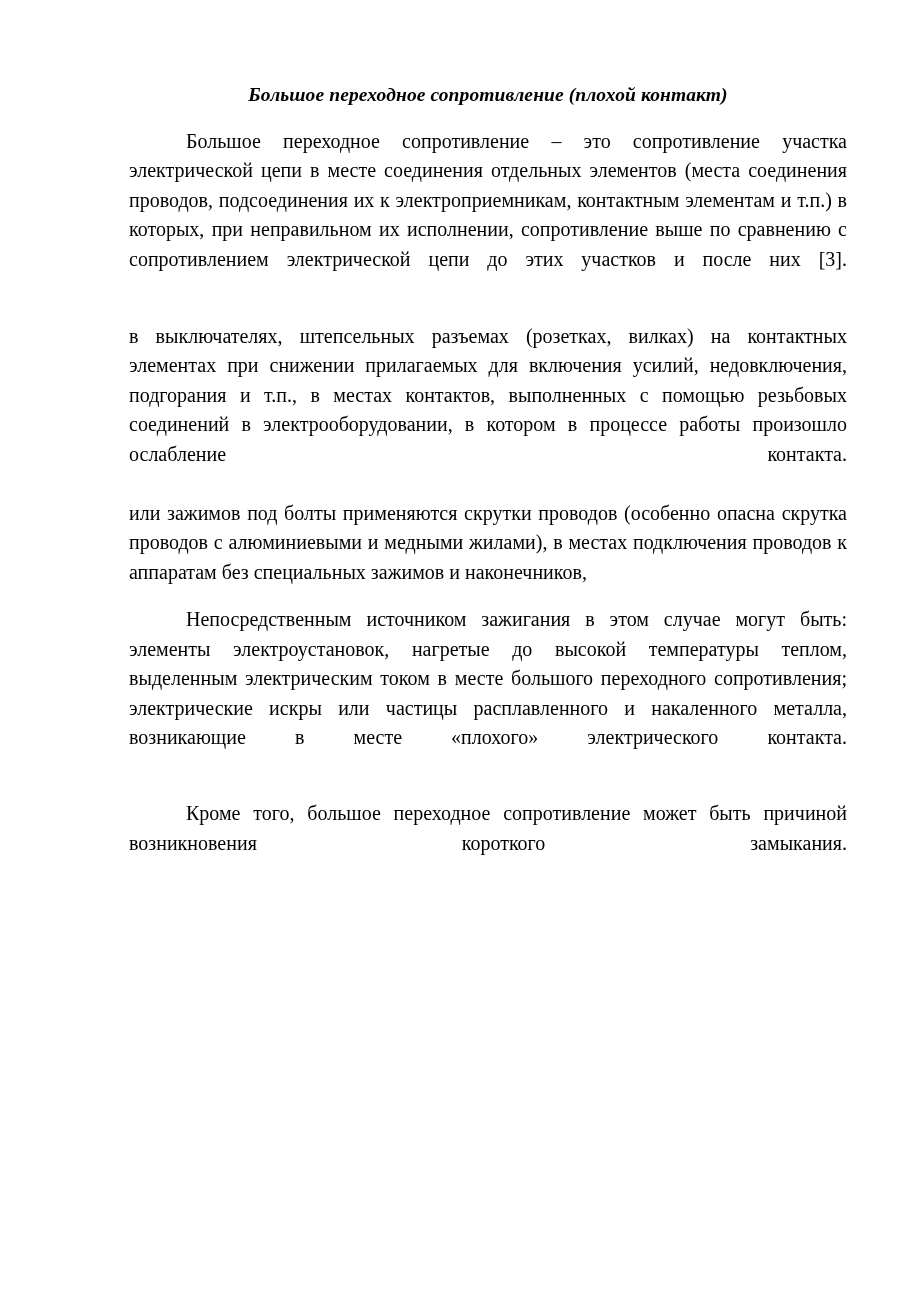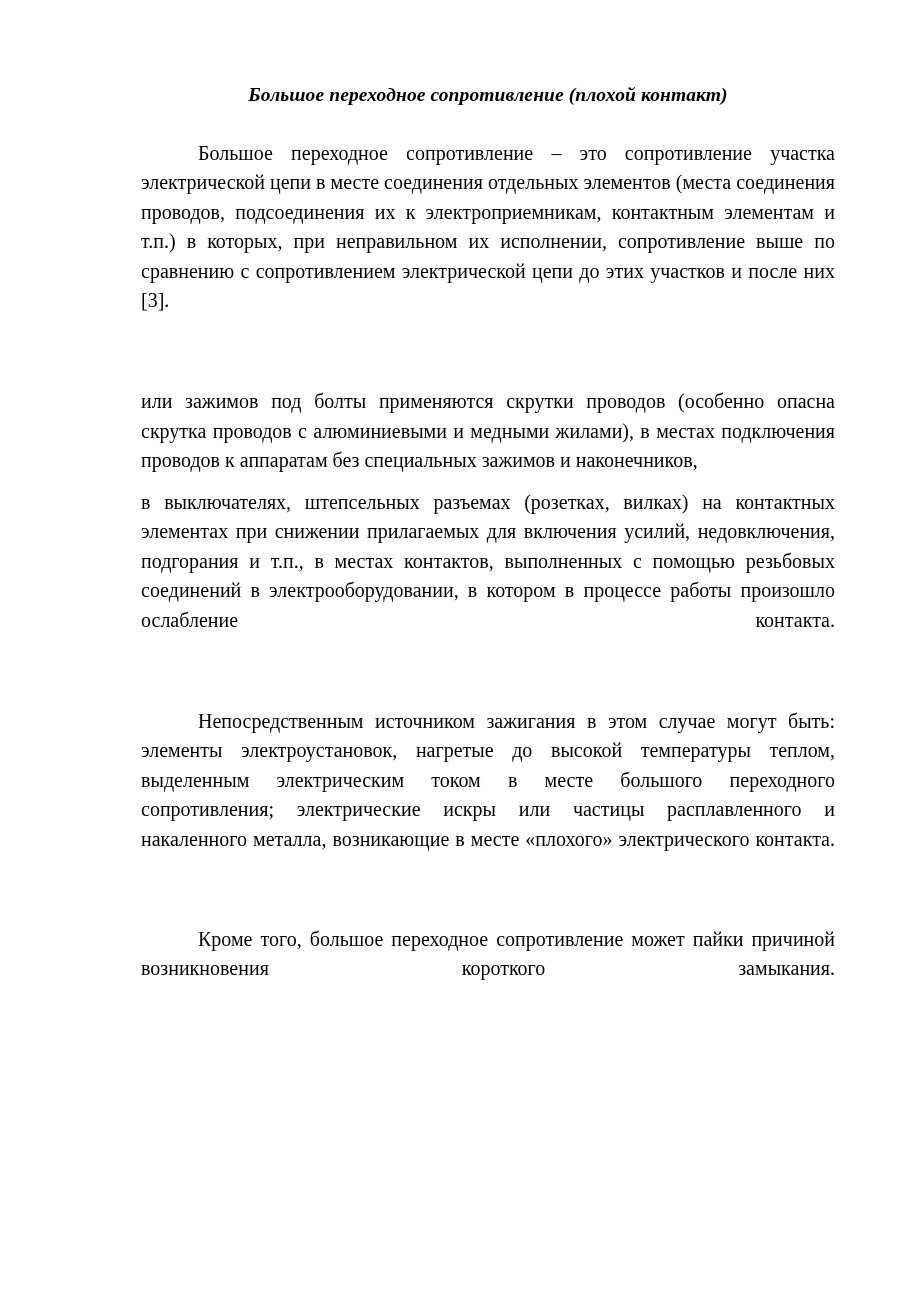--- a/index.html
+++ b/index.html
@@ -34,21 +34,21 @@
     line-height: 29.5px;
     margin: 0 0 0 0;
     letter-spacing: 0.1px;
     white-space: nowrap;
   }
   .para {
     font-size: 20px;
     line-height: 29.5px;
     text-align: justify;
     text-justify: inter-word;
-    margin: 12px;
+    margin: 0;
     padding: 0;
     hyphens: none;
     -webkit-hyphens: none;
   }
   .para.indent {
     text-indent: 57px;
   }
   .gap-after-title { height: 17px; }
   .gap-para        { height: 18px; }
   .gap-para-sm     { height: 17px; }
@@ -68,26 +68,26 @@
 
     <h1 class="doc-title">Большое переходное сопротивление (плохой контакт)</h1>
 
     <div class="gap-after-title"></div>
 
     <p class="para indent">Большое переходное сопротивление – это сопротивление участка электрической цепи в месте соединения отдельных элементов (места соединения проводов, подсоединения их к электроприемникам, контактным элементам и т.п.) в которых, при неправильном их исполнении, сопротивление выше по сравнению с сопротивлением электрической цепи до этих участков и после них [3].</p>
 
     <div class="gap-para"></div>
 
 
+    <p class="para">в выключателях, штепсельных разъемах (розетках, вилках) на контактных элементах при снижении прилагаемых для включения усилий, недовключения, подгорания и т.п., в местах контактов, выполненных с помощью резьбовых соединений в электрооборудовании, в котором в процессе работы произошло ослабление контакта.</p>
+
     <p class="para no-stretch">или зажимов под болты применяются скрутки проводов (особенно опасна скрутка проводов с алюминиевыми и медными жилами), в местах подключения проводов к аппаратам без специальных зажимов и наконечников,</p>
-
-    <p class="para">в выключателях, штепсельных разъемах (розетках, вилках) на контактных элементах при снижении прилагаемых для включения усилий, недовключения, подгорания и т.п., в местах контактов, выполненных с помощью резьбовых соединений в электрооборудовании, в котором в процессе работы произошло ослабление контакта.</p>
 
     <div class="gap-para"></div>
 
     <p class="para indent">Непосредственным источником зажигания в этом случае могут быть: элементы электроустановок, нагретые до высокой температуры теплом, выделенным электрическим током в месте большого переходного сопротивления; электрические искры или частицы расплавленного и накаленного металла, возникающие в месте «плохого» электрического контакта.</p>
 
     <div class="gap-para-sm"></div>
 
-    <p class="para indent">Кроме того, большое переходное сопротивление может пайки причиной возникновения короткого замыкания.</p>
+    <p class="para indent">Кроме того, большое переходное сопротивление может быть причиной возникновения короткого замыкания.</p>
 
   </div>
 </div>
 
 </body></html>

